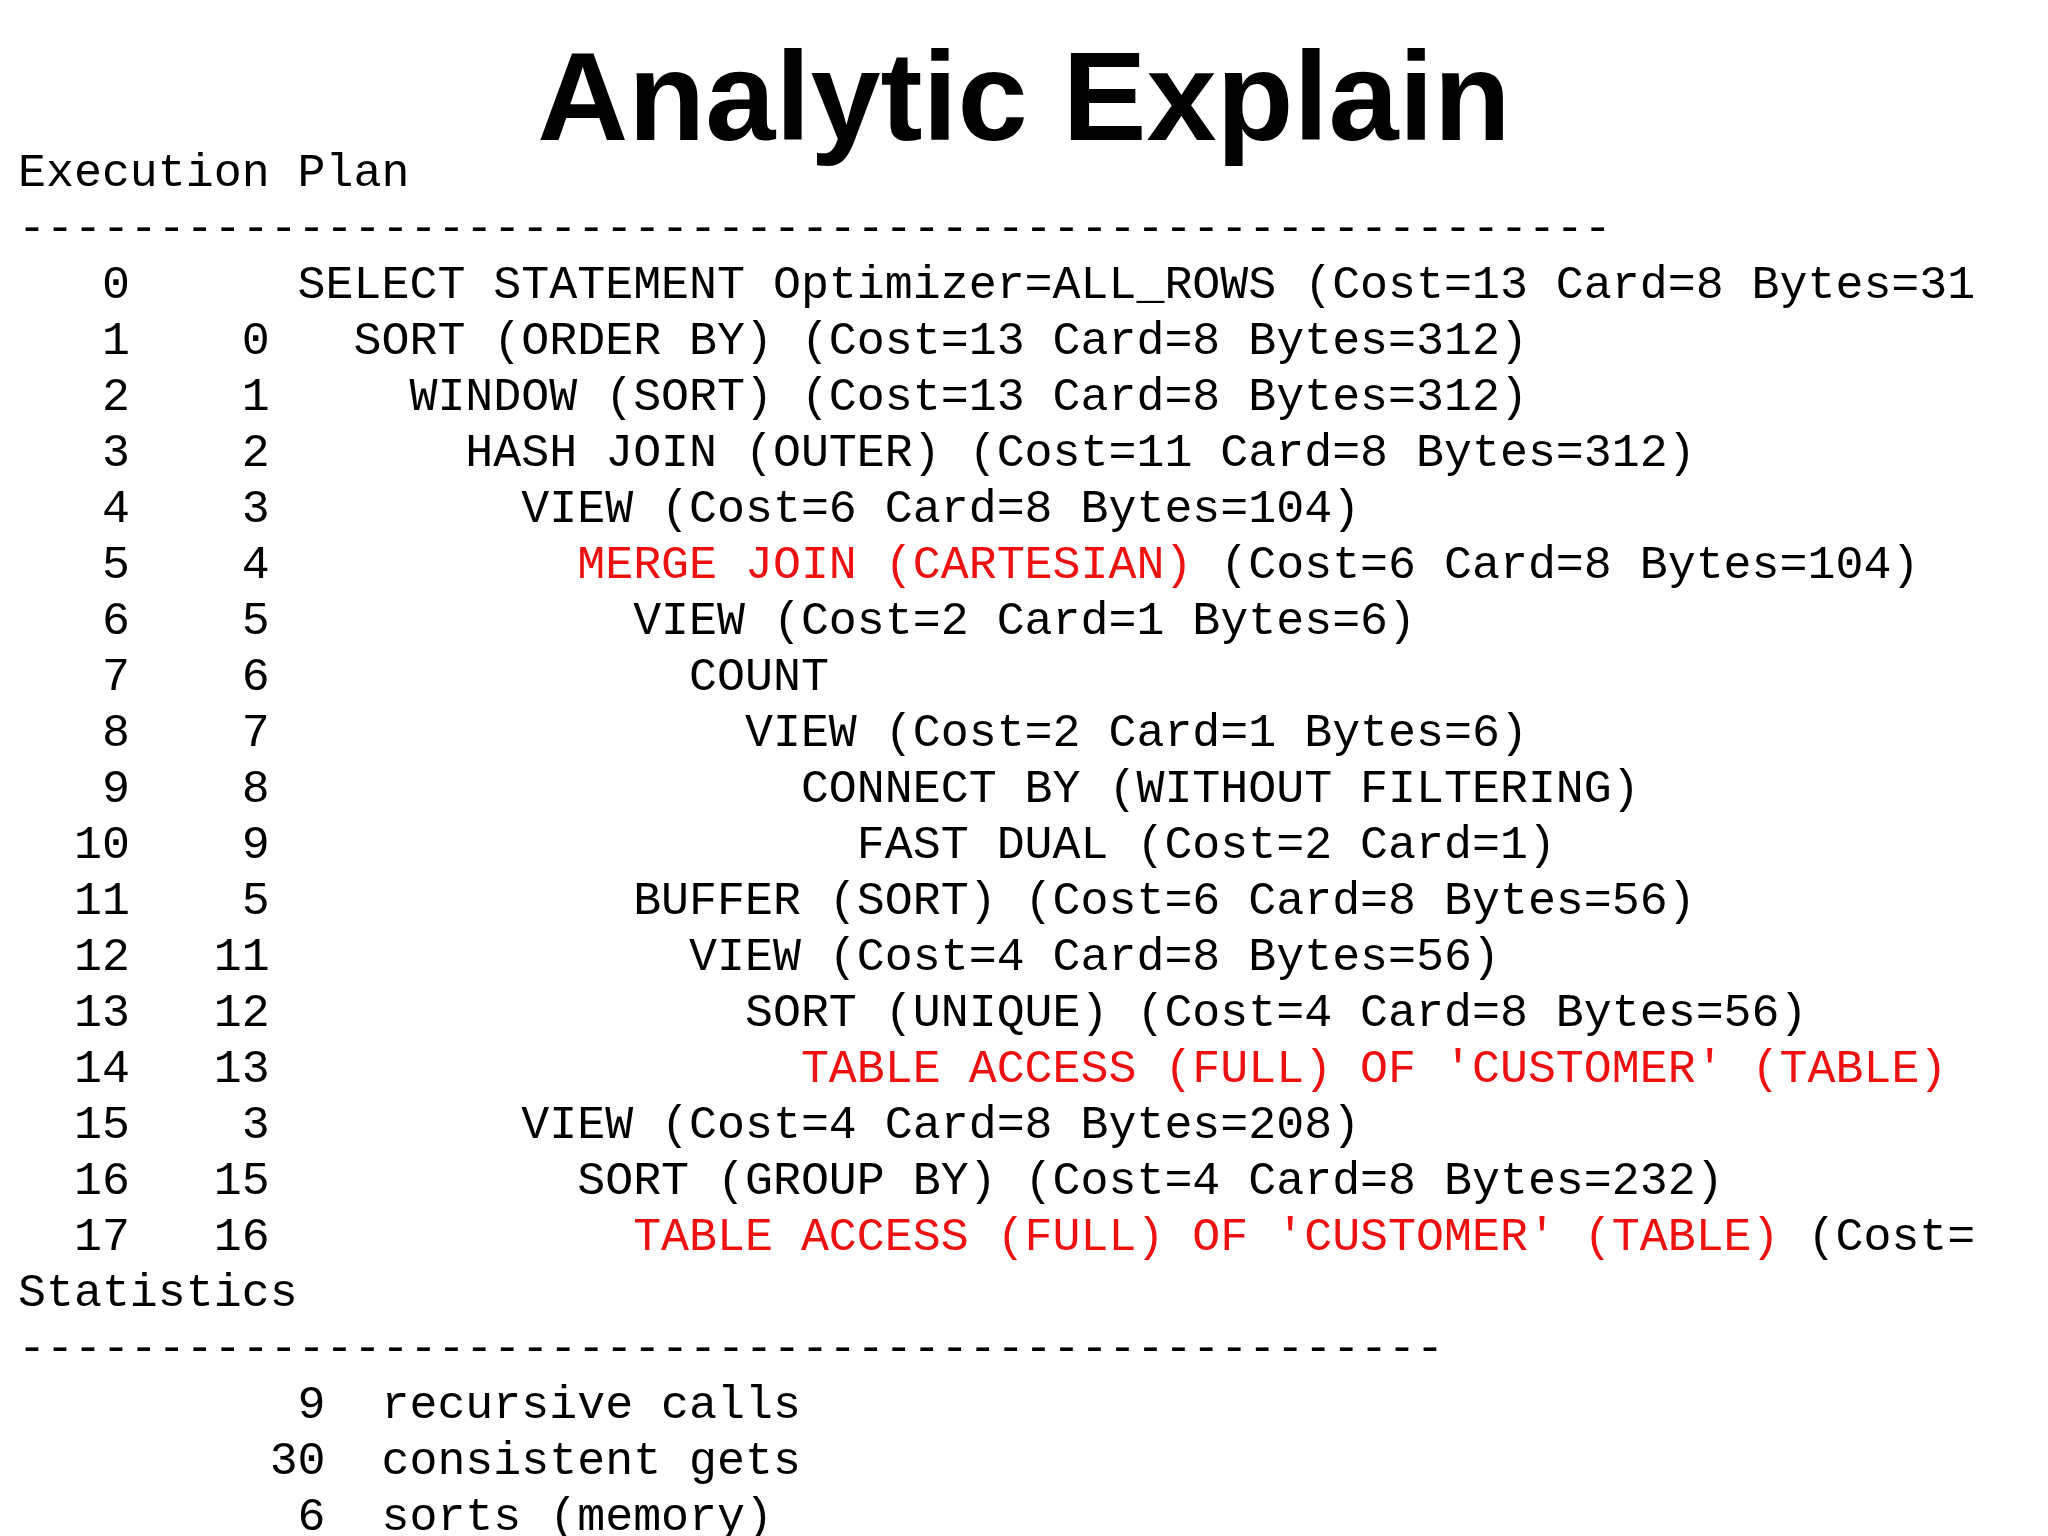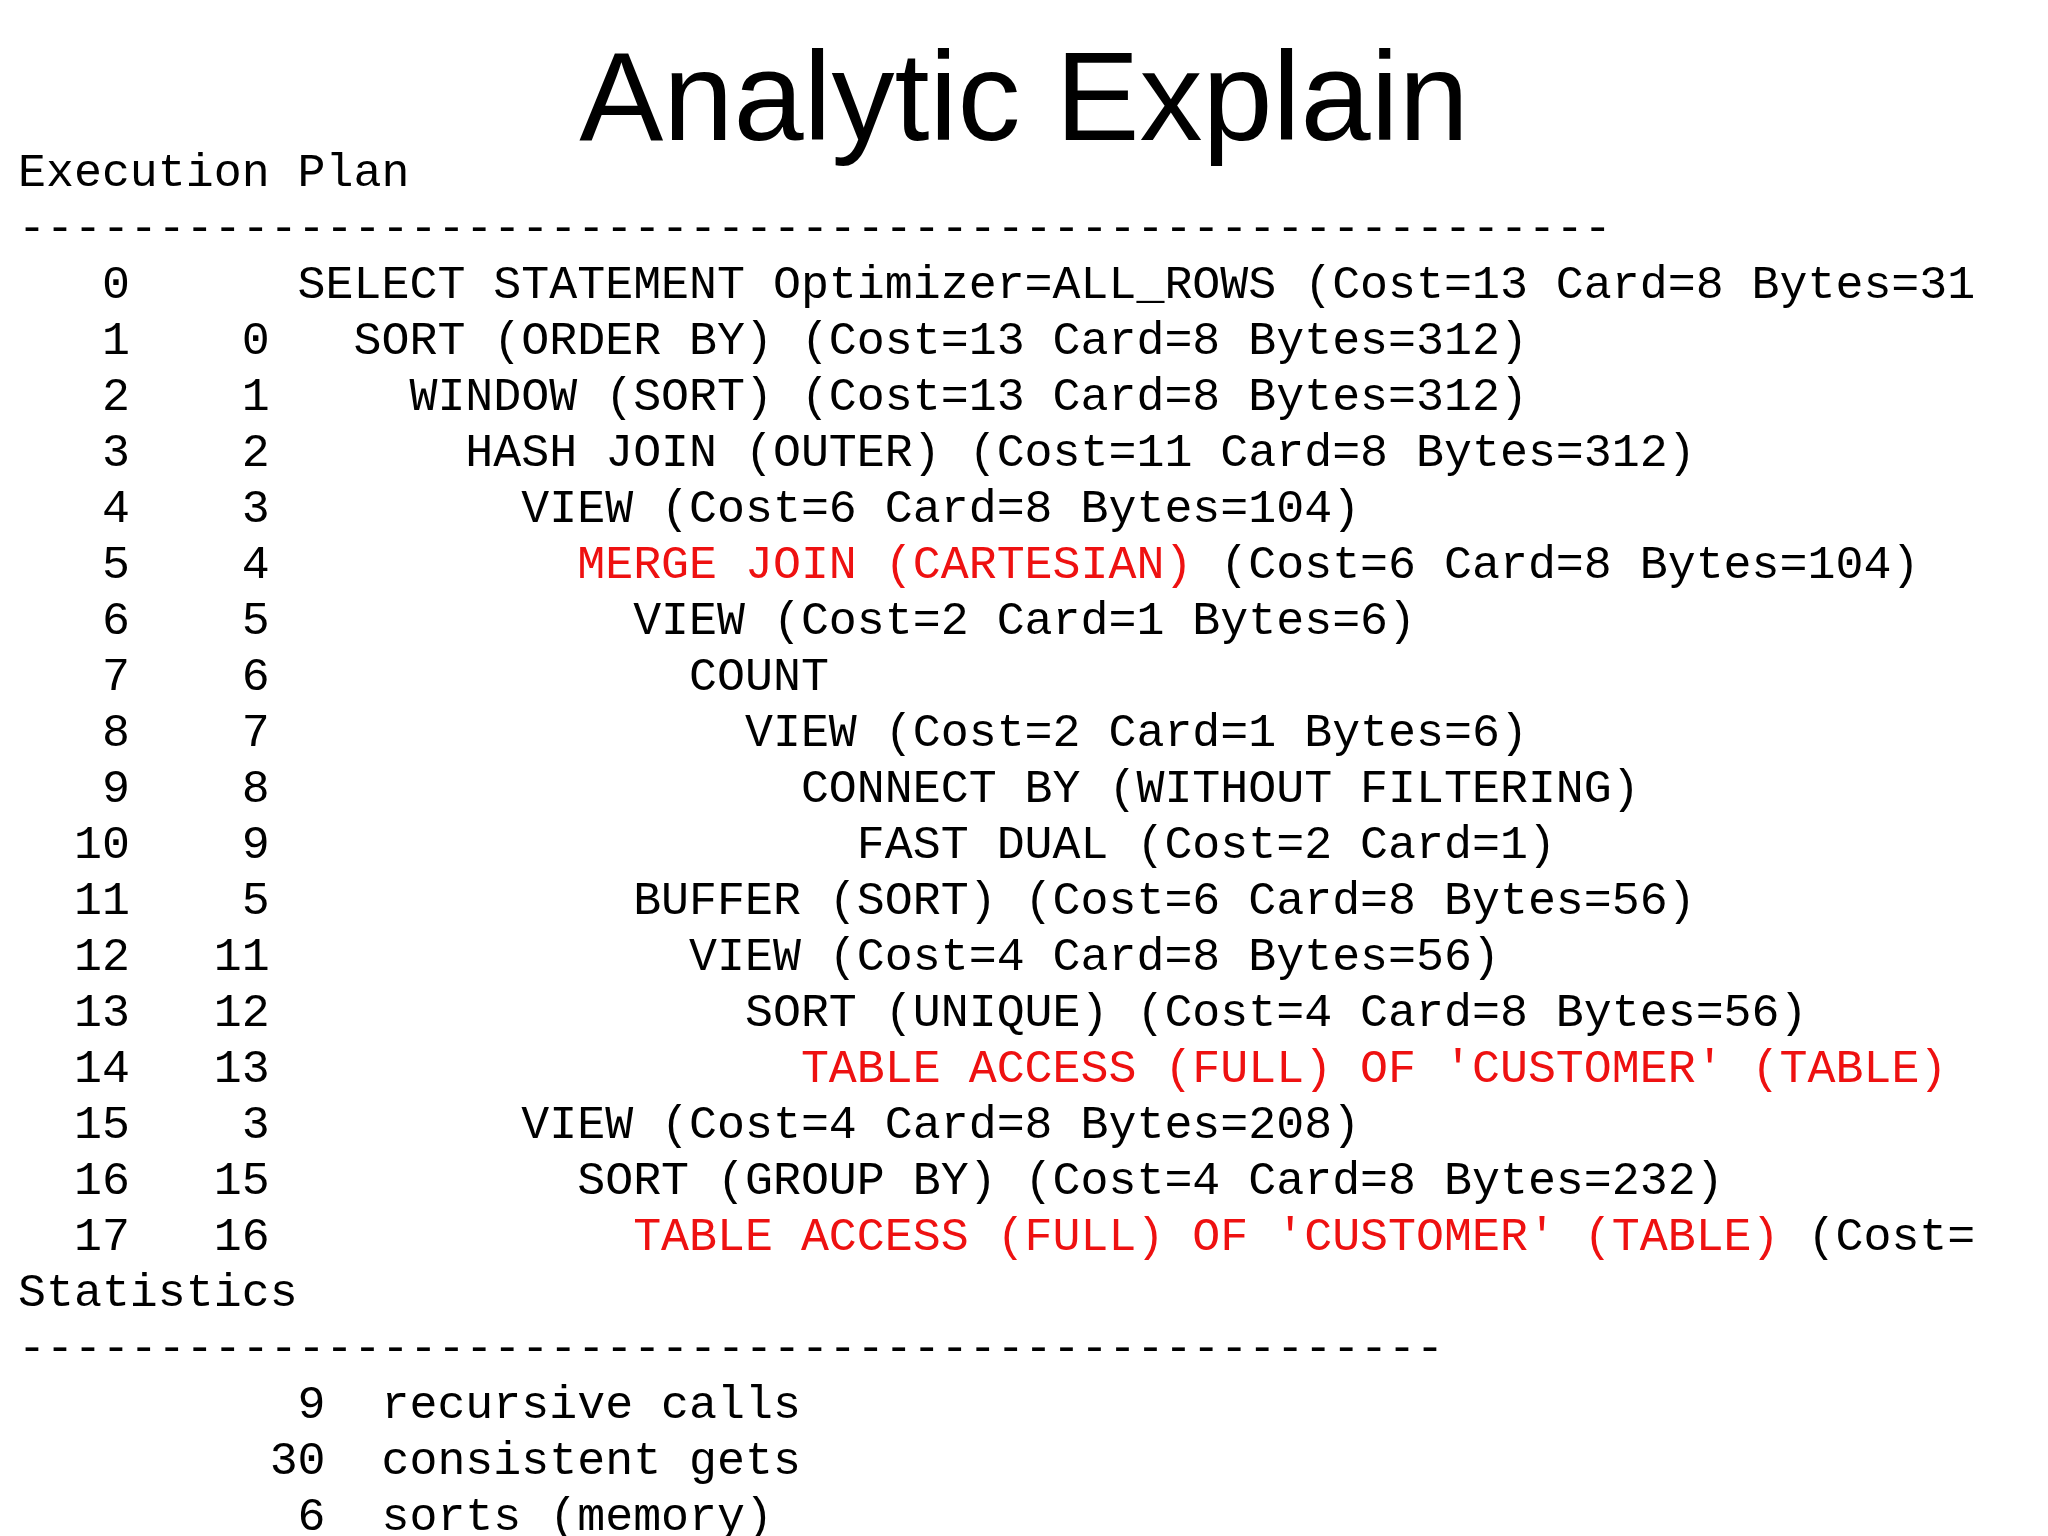--- a/index.html
+++ b/index.html
@@ -14,21 +14,21 @@
     position: relative;
   }
   .page-title {
     position: absolute;
     top: 34px;
     left: 0;
     right: 0;
     text-align: center;
     margin: 0;
     font-family: "Liberation Sans", sans-serif;
-    font-weight: 400;
+    font-weight: 700;
     font-size: 126px;
     line-height: 1;
     color: #000000;
     white-space: nowrap;
   }
   .terminal {
     position: absolute;
     top: 146px;
     left: 18px;
     margin: 0;

